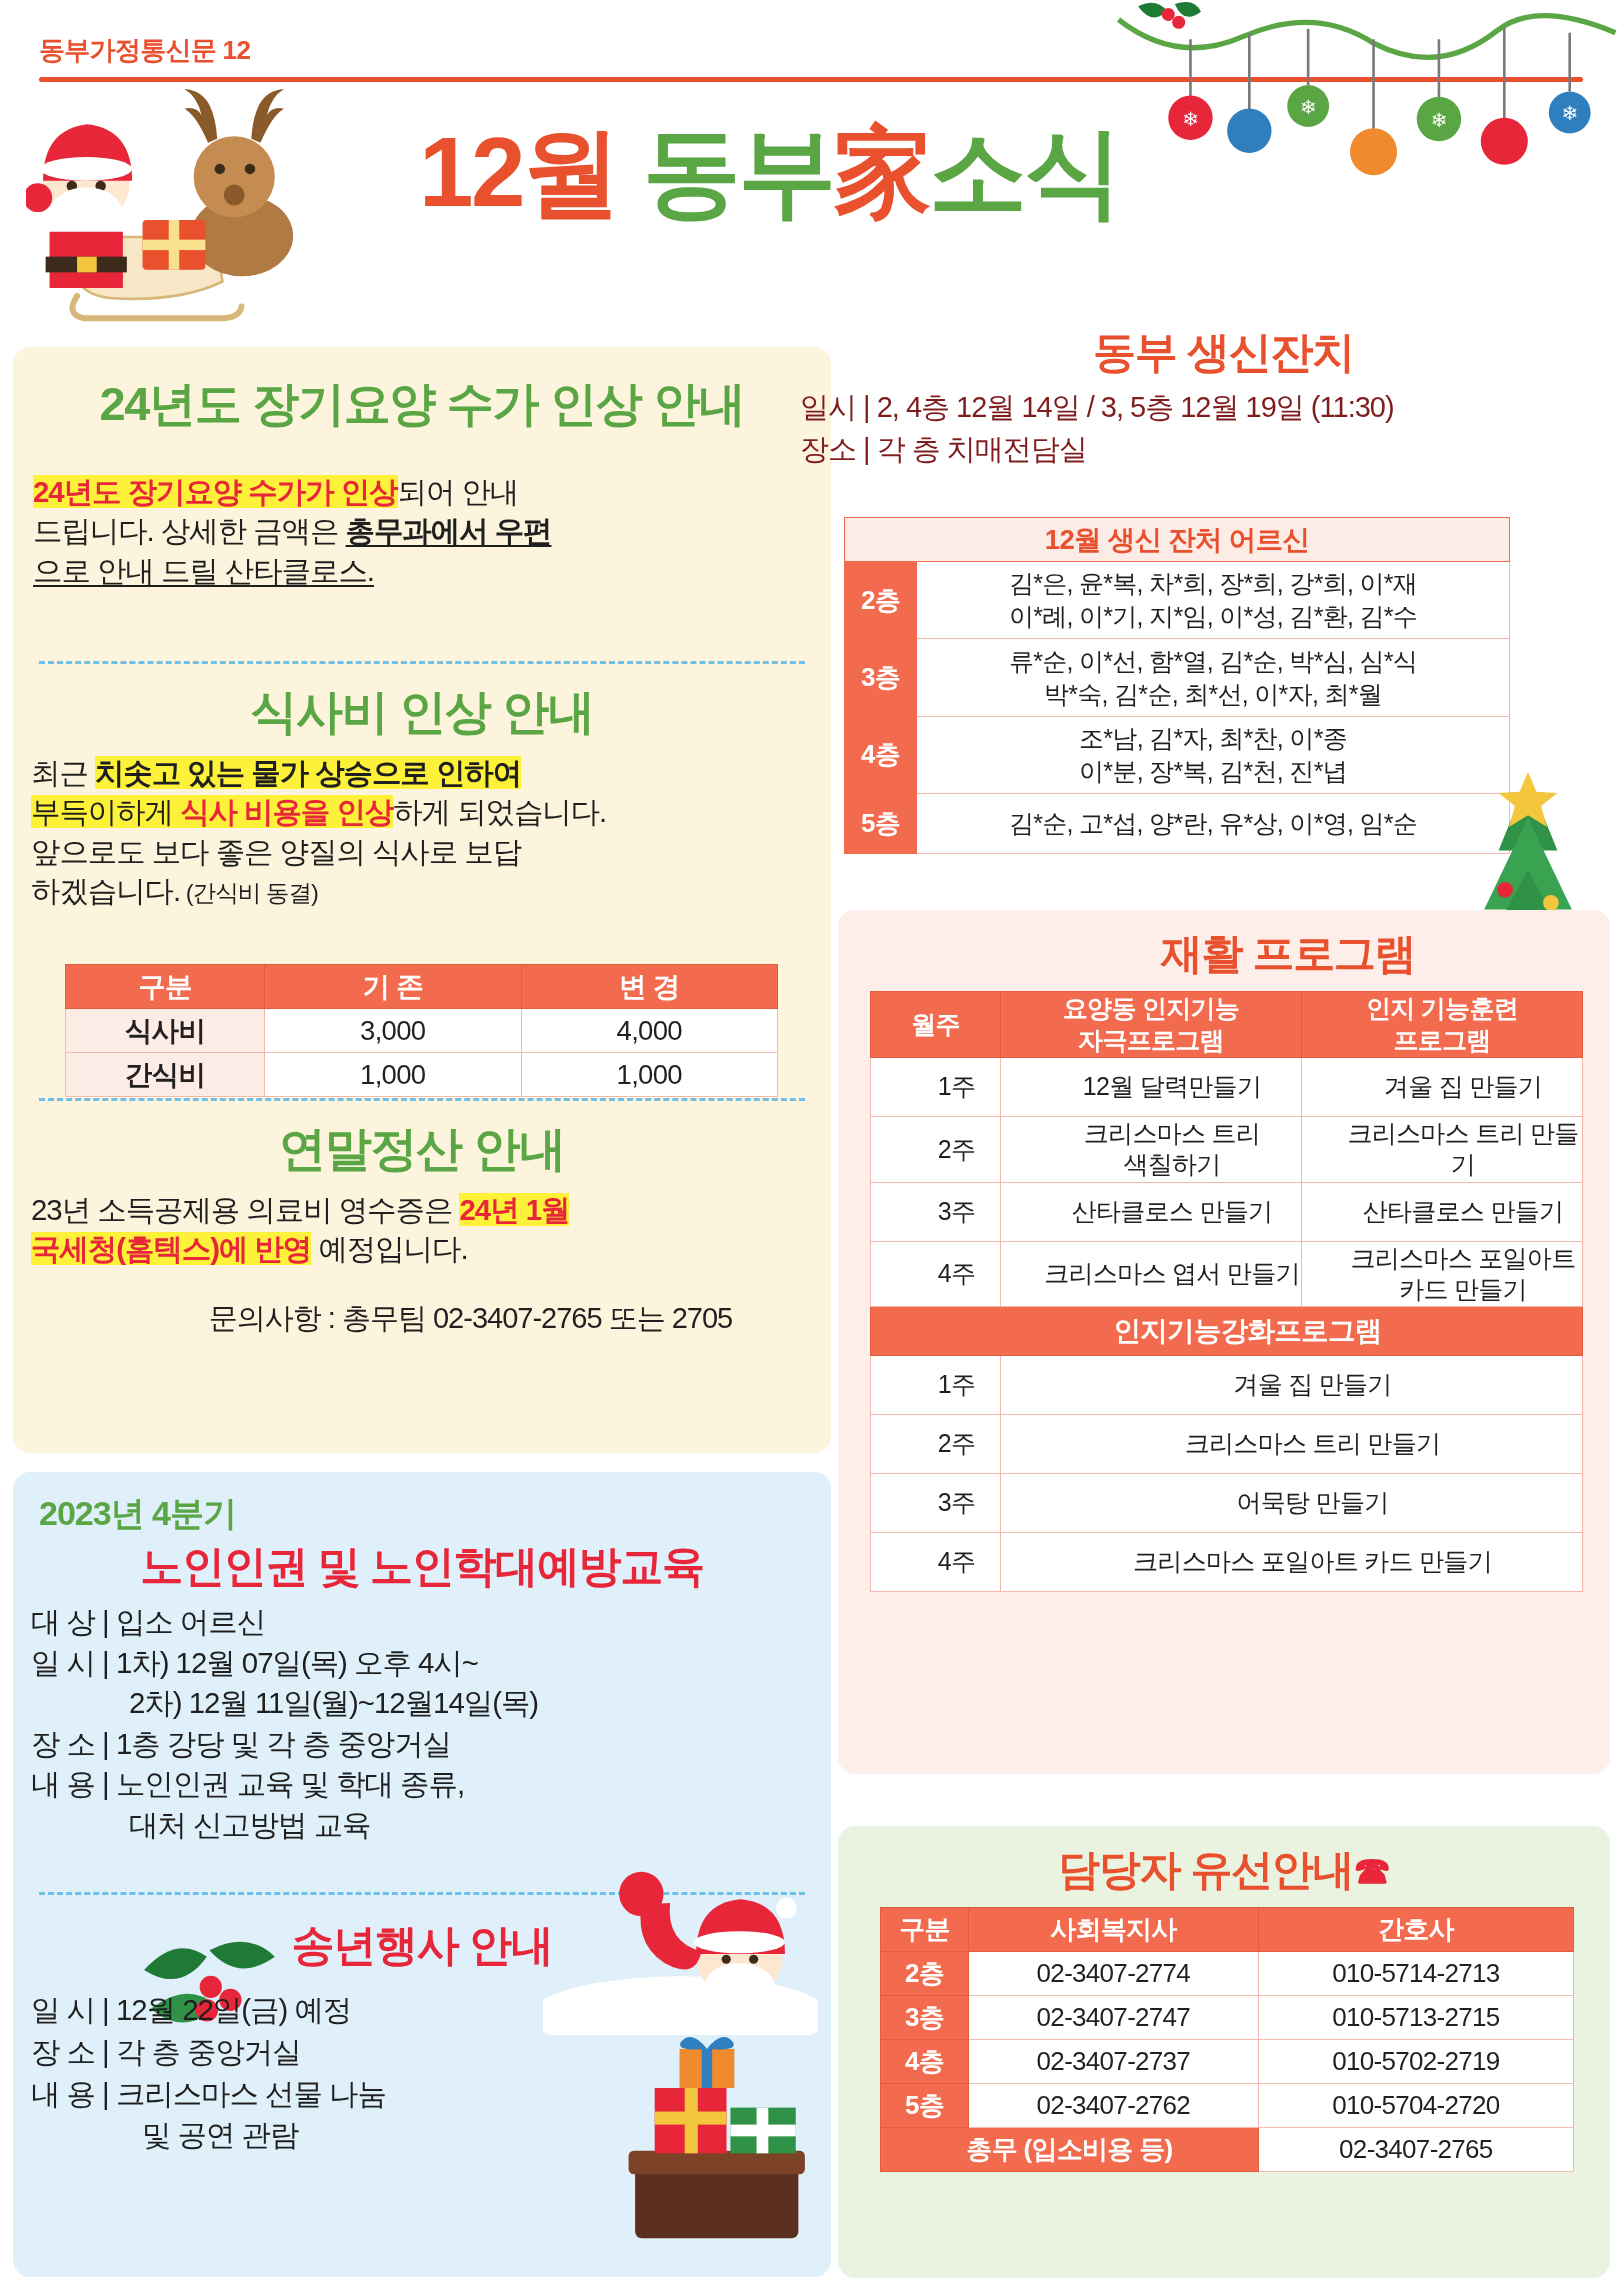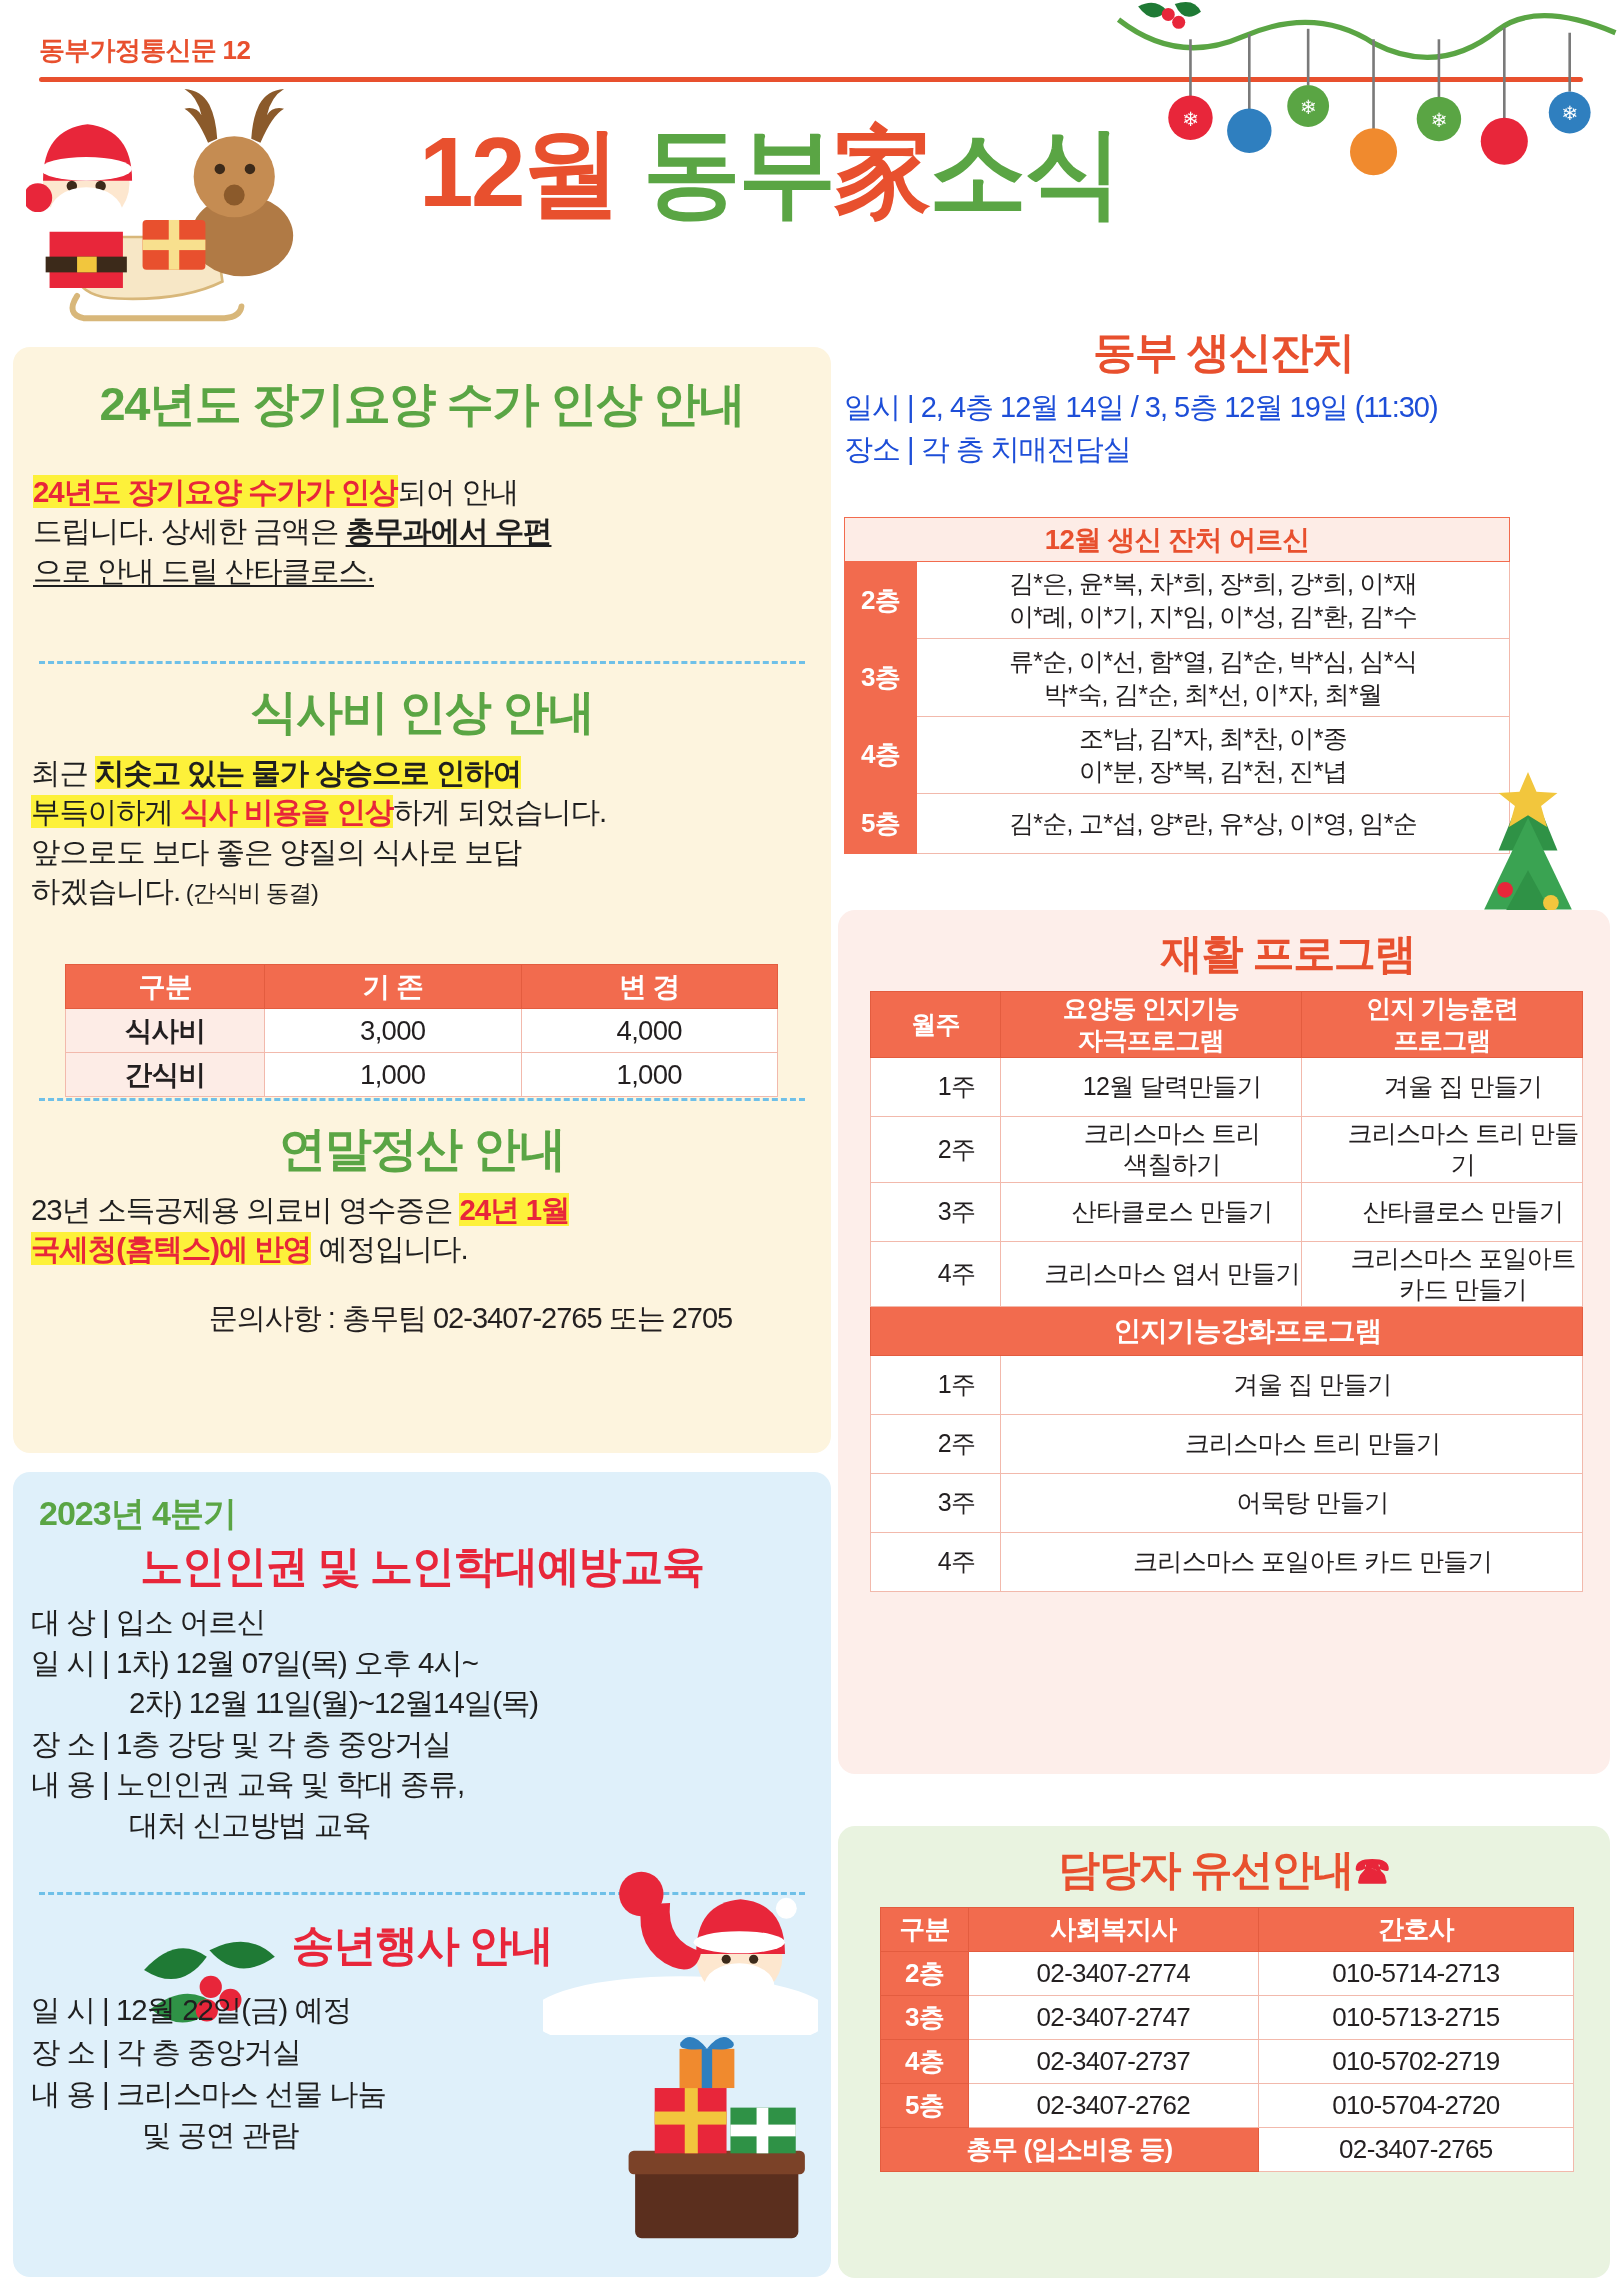--- a/index.html
+++ b/index.html
@@ -78,22 +78,22 @@
   .tbl-meal th { background:#f26b4e; color:#fff; font-weight:bold; height:41px; font-size:27.5px; border-color:#e35c3f;}
   .tbl-meal td { height:41px; background:#fff; font-size:27.5px; }
   .tbl-meal td.rowhdr { background:#fdece6; font-weight:bold; }
 
   
   .birthday-title {
     position:absolute; left:844px; top:324px; width:759px;
     text-align:center; font-size:43px; font-weight:bold; color:#e8502e; letter-spacing:-1.3px;
   }
   .birthday-info {
-    position:absolute; left:844px; top:386px; width:772px;
-    font-size:29px; line-height:1.45; letter-spacing:-1px; color:#1d4ed8;
+    position:absolute; left:800px; top:386px; width:772px;
+    font-size:29px; line-height:1.45; letter-spacing:-1px; color:#7f1d1d;
   }
 
   .tbl-bday { left:844px; top:517px; width:666px; }
   .tbl-bday th.cap { background:#fdece6; color:#e8502e; font-weight:bold; font-size:27.5px; height:41px; border:1.3px solid #f26b4e;}
   .tbl-bday td.floor { background:#f26b4e; color:#fff; font-weight:bold; width:69px; font-size:26px; border:1.3px solid #f26b4e;}
   .tbl-bday td.names { background:#fff; font-size:25px; line-height:1.32; padding:5.2px 6.5px; border:1.3px solid #f2b9ac; letter-spacing:-0.7px;}
 
   .box-rehab {
     position:absolute; left:838px; top:910px; width:772px; height:864px;
     background:#fdeeea; border-radius:17px;

